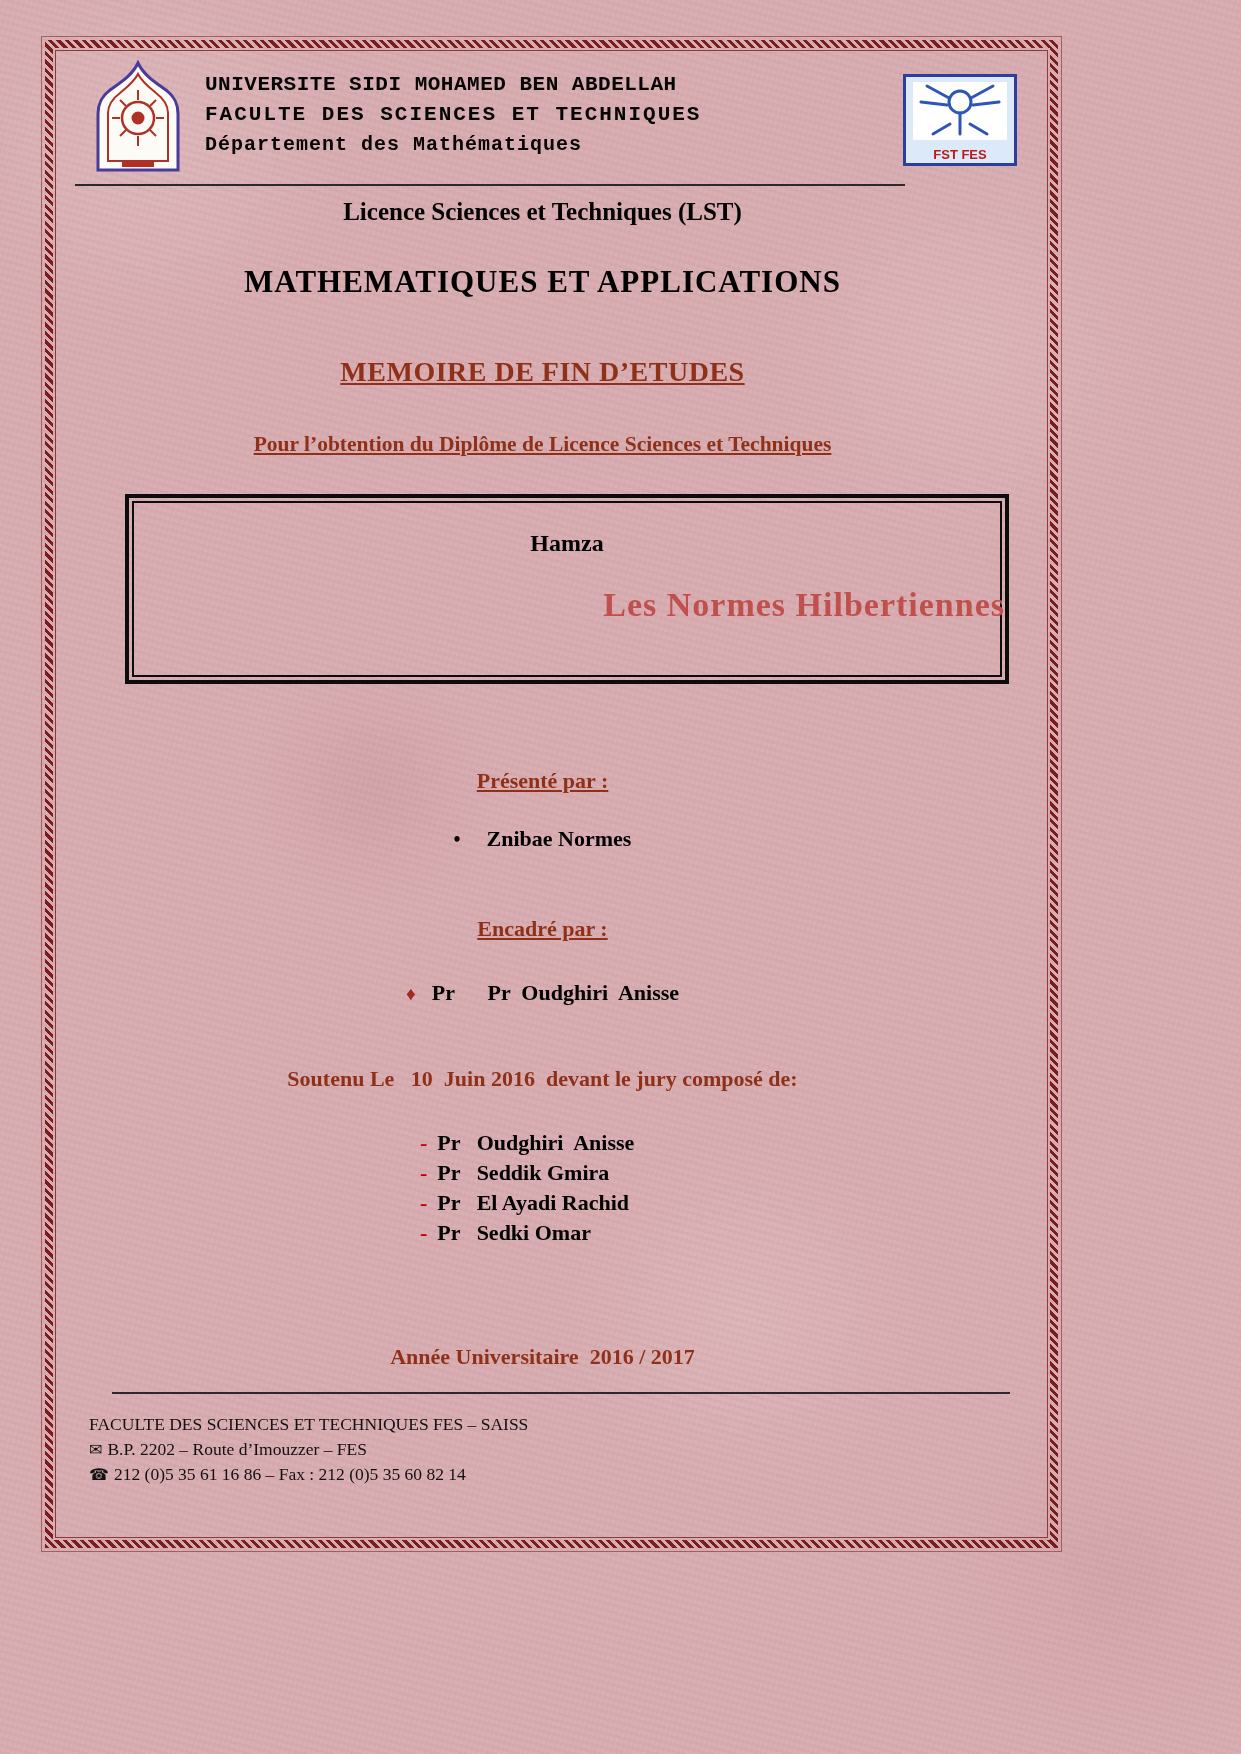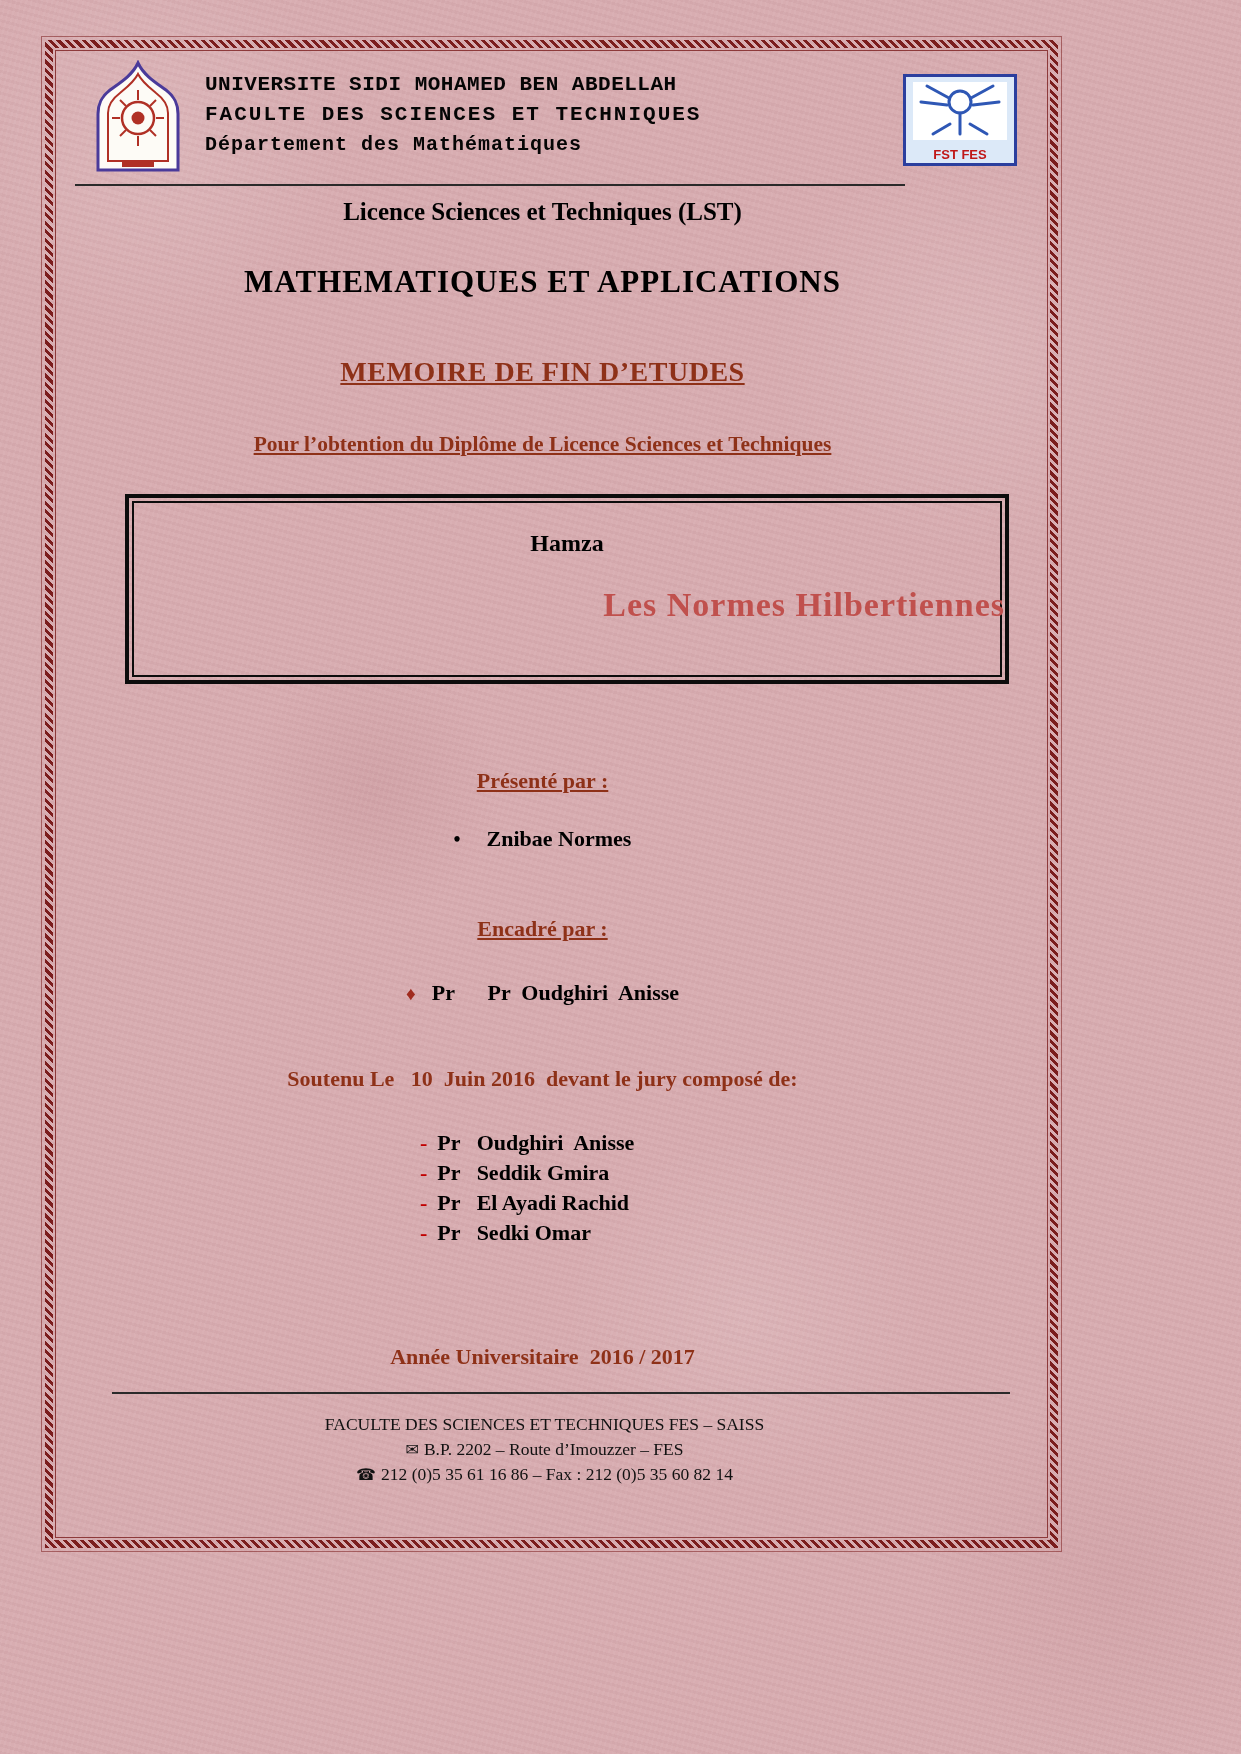--- a/index.html
+++ b/index.html
@@ -64,21 +64,21 @@
   .pre{white-space:pre;}
 
   .defense-heading{top:1066px; font-weight:bold; color:var(--maroon,#8e3118); font-size:22px;}
 
   .jury{position:absolute; left:420px; top:1128px;}
   .jury-row{font-size:22px; font-weight:bold; line-height:30px; display:flex; gap:10px;}
   .dash{color:var(--dash-red,#c00000);}
 
   .year{top:1344px; font-size:22px; font-weight:bold; color:var(--maroon,#8e3118);}
 
-  .footer{position:absolute; left:77px; top:1412px; width:935px; text-align:center; font-size:17.5px; line-height:25px; color:#111;}
+  .footer{position:absolute; left:89px; top:1412px; width:935px; font-size:17.5px; line-height:25px; color:#111;}
   .f-icon{font-size:16px; margin-right:5px;}
 </style>
 </head>
 <body>
 
 <div class="page">
 
   <div class="frame"></div>
 
   <div class="logo-left">

